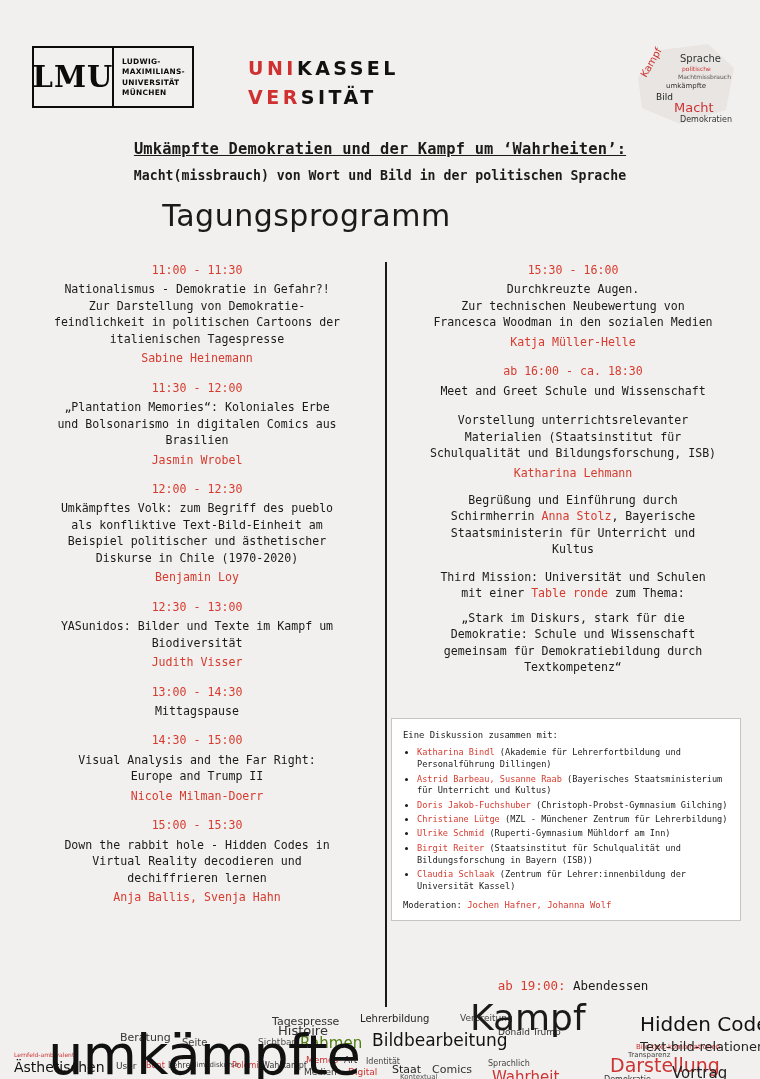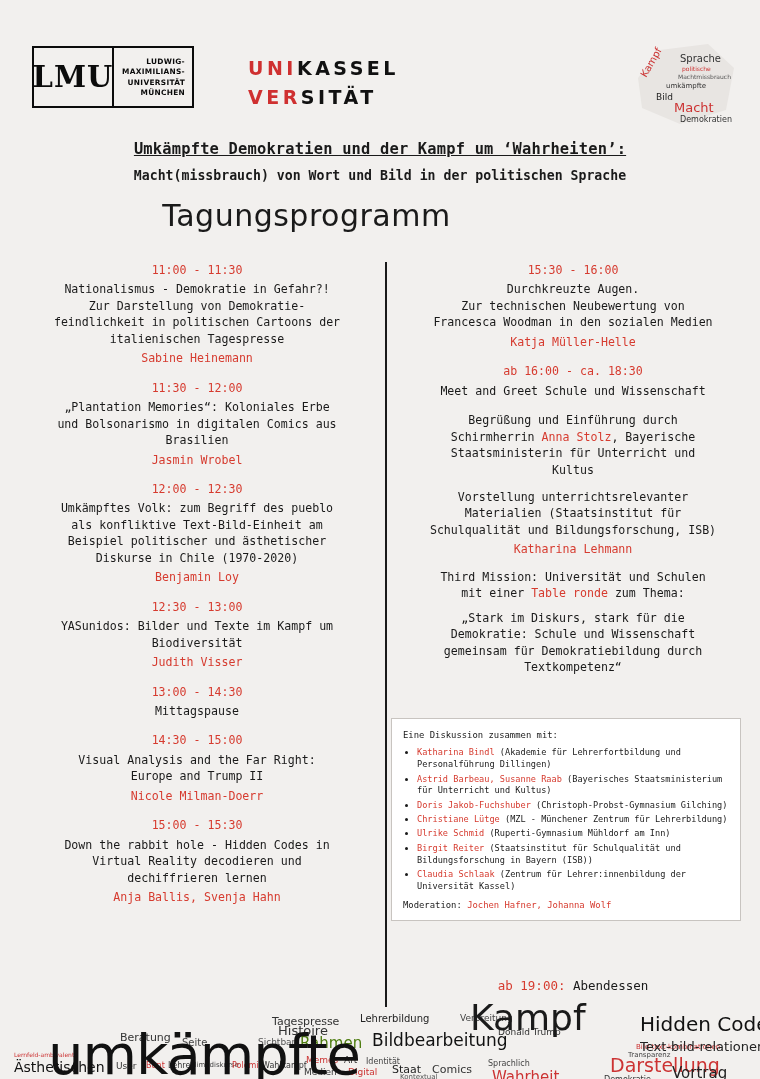--- a/index.html
+++ b/index.html
@@ -30,21 +30,20 @@
     width: 760px;
     height: 86px;
   }
   .lmu-logo {
     position: absolute;
     left: 32px;
     top: 8px;
     display: flex;
     align-items: stretch;
     height: 62px;
-    text-align: right;
   }
   .lmu-box {
     border: 2px solid #0b0b0b;
     width: 78px;
     display: flex;
     align-items: center;
     justify-content: center;
     font-family: "DejaVu Serif", serif;
     font-weight: bold;
     font-size: 29px;
@@ -332,26 +331,26 @@
       </div>
       <div class="slot-speaker">Katja Müller-Helle</div>
     </div>
 
     <div class="slot">
       <div class="slot-time">ab 16:00 - ca. 18:30</div>
       <div class="slot-title">Meet and Greet Schule und Wissenschaft</div>
     </div>
 
     <div class="block-plain">
-      Begrüßung und Einführung durch<br>Schirmherrin <span class="red">Anna Stolz</span>, Bayerische<br>Staatsministerin für Unterricht und<br>Kultus
-    </div>
-
-    <div class="block-plain">
       Vorstellung unterrichtsrelevanter<br>Materialien (Staatsinstitut für<br>Schulqualität und Bildungsforschung, ISB)
       <div class="slot-speaker">Katharina Lehmann</div>
+    </div>
+
+    <div class="block-plain">
+      Begrüßung und Einführung durch<br>Schirmherrin <span class="red">Anna Stolz</span>, Bayerische<br>Staatsministerin für Unterricht und<br>Kultus
     </div>
 
     <div class="block-plain">
       <span>Third Mission: Universität und Schulen</span><br>
       <span>mit einer </span><span class="red">Table ronde</span><span> zum Thema:</span>
       <div style="margin-top:8px;">
         „Stark im Diskurs, stark für die<br>Demokratie: Schule und Wissenschaft<br>gemeinsam für Demokratiebildung durch<br>Textkompetenz“
       </div>
     </div>
 

